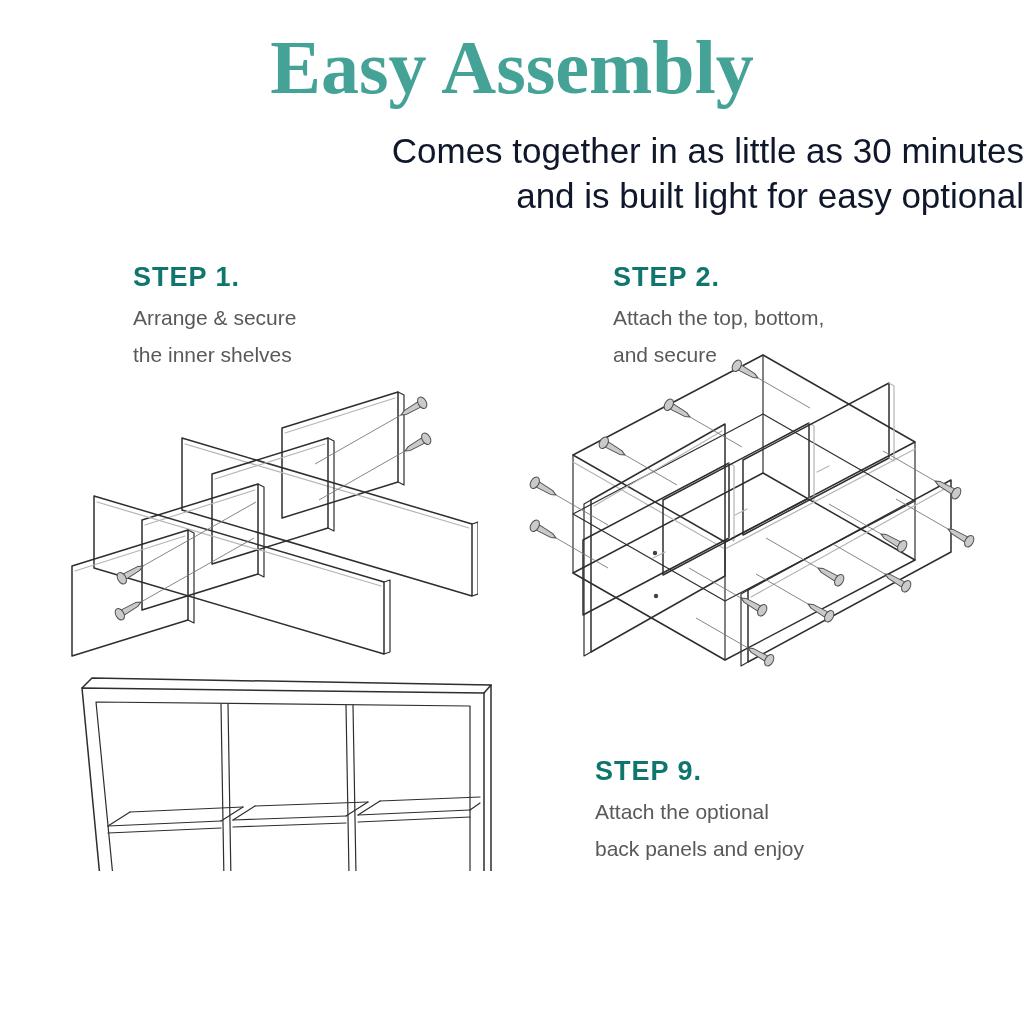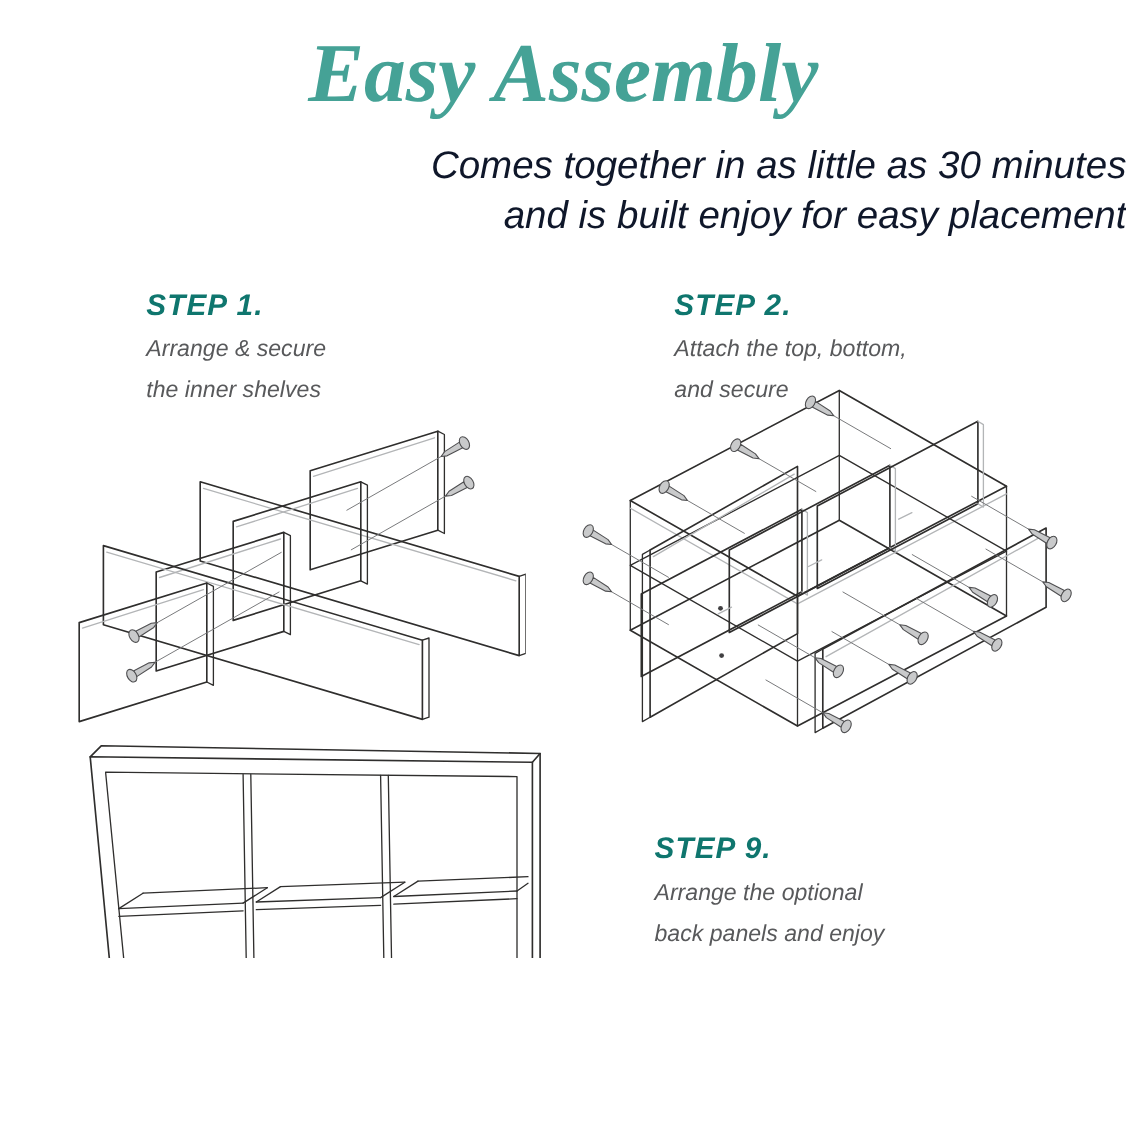--- a/index.html
+++ b/index.html
@@ -1,17 +1,17 @@
 <!DOCTYPE html>
 <html><head>
 <meta charset="utf-8">
 <style>
   html,body{margin:0;padding:0;background:#ffffff;}
   .canvas{position:relative;width:1024px;height:871px;background:#ffffff;overflow:hidden;
-          font-family:"Liberation Sans",sans-serif;font-style:italic;}
+          font-family:"Liberation Sans",sans-serif;}
   .title{position:absolute;top:26px;left:0;width:1024px;text-align:center;
          font-family:"Liberation Serif",serif;font-weight:700;font-size:76px;line-height:1.1;
          color:#45A296;margin:0;}
   .subtitle{position:absolute;top:128px;left:0;width:1024px;text-align:right;
             font-size:35px;line-height:45px;color:#0f172a;margin:0;}
   .step{position:absolute;}
   .step-label{color:#0f766e;font-weight:700;font-size:27px;letter-spacing:1px;margin:0;}
   .step-desc{font-size:21px;line-height:37px;color:#58595B;margin:6px 0 0 0;}
   #step1{left:133px;top:262px;}
   #step2{left:613px;top:262px;}
@@ -27,35 +27,35 @@
   .screw{fill:#C9CACB;stroke:#4F4F51;stroke-width:1;stroke-linejoin:round;}
   .dot{fill:#414042;}
 </style>
 </head>
 <body>
 
 <div class="canvas">
 
   <h1 class="title">Easy Assembly</h1>
 
-  <p class="subtitle"><span>Comes together in as little as 30 minutes</span><br><span>and is built enjoy for easy placement</span></p>
+  <p class="subtitle"><span>Comes together in as little as 30 minutes</span><br><span>and is built light for easy optional</span></p>
 
   <div class="step" id="step1">
     <p class="step-label">STEP 1.</p>
     <p class="step-desc"><span>Arrange &amp; secure</span><br><span>the inner shelves</span></p>
   </div>
 
   <div class="step" id="step2">
     <p class="step-label">STEP 2.</p>
     <p class="step-desc"><span>Attach the top, bottom,</span><br><span>and secure</span></p>
   </div>
 
   <div class="step" id="step3">
     <p class="step-label">STEP 9.</p>
-    <p class="step-desc"><span>Arrange the optional</span><br><span>back panels and enjoy</span></p>
+    <p class="step-desc"><span>Attach the optional</span><br><span>back panels and enjoy</span></p>
   </div>
 
   <svg class="fig" id="fig1" width="420" height="290" viewBox="0 0 420 290">
     <defs>
       <g id="scr1" class="screw">
         <polygon points="0,0 5,-2.2 21,-3 21,3 5,2.2"></polygon>
         <ellipse cx="24.5" cy="0" rx="4" ry="6.2"></ellipse>
       </g>
     </defs>
     <g>

